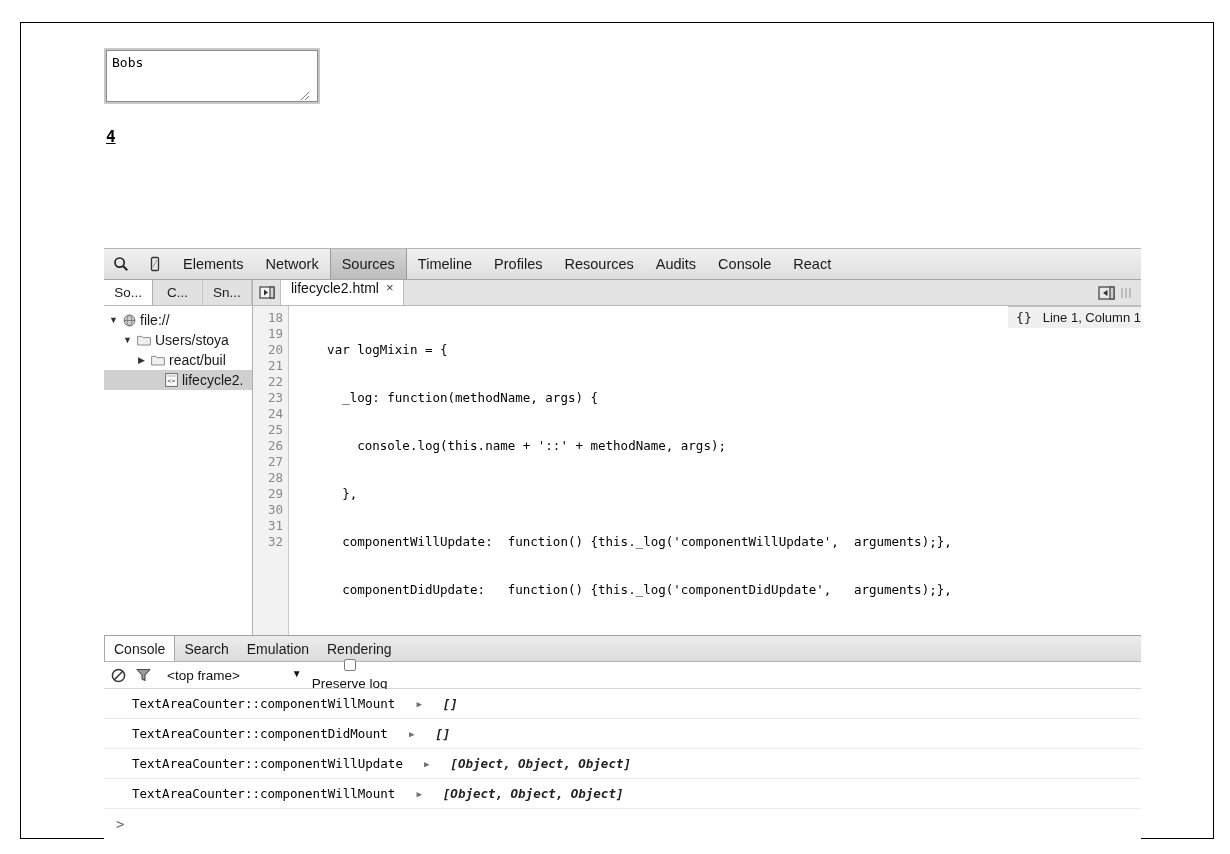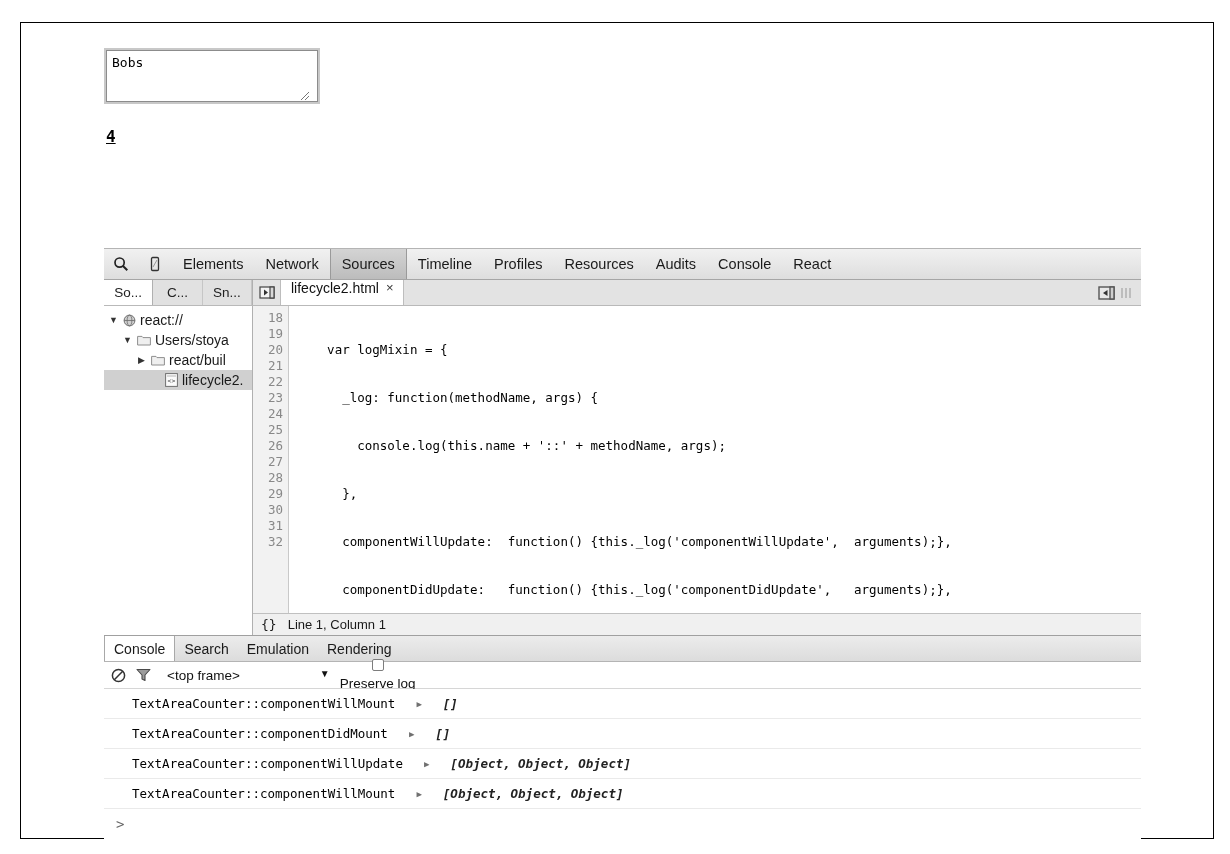--- a/index.html
+++ b/index.html
@@ -163,21 +163,21 @@
     white-space: nowrap;
     color: #1a1a1a;
   }
   .tree-row.selected { background: #d0d0d0; }
   .tri { width: 11px; font-size: 9px; color: #333; text-align: center; }
   .tri.empty { visibility: hidden; }
 
   .editor-wrap {
     flex: 1;
     display: flex;
-    flex-direction: column;
+    flex-direction: row;
     min-width: 0;
     background: #ffffff;
   }
   .editor {
     flex: 1;
     display: flex;
     overflow: hidden;
     font-family: "DejaVu Sans Mono", monospace;
     font-size: 12.5px;
     line-height: 16px;
@@ -239,21 +239,21 @@
     height: 27px;
     display: flex; align-items: center;
     border-bottom: 1px solid #d6d6d6;
     background: #ffffff;
     padding-left: 7px;
     gap: 10px;
     font-size: 13.5px;
   }
   .ctx-select {
     display: flex; align-items: flex-start;
-    gap: 80px;
+    gap: 52px;
     margin-left: 6px;
     color: #111;
   }
   .chk {
     width: 12px; height: 12px;
     border: 1px solid #7d7d7d;
     border-radius: 2px;
     background: #fff;
     display: inline-block;
   }
@@ -368,21 +368,21 @@
       <div class="file-tree">
         <div class="tree-row" style="padding-left:4px">
           <span class="tri">▼</span>
           <span>
             <svg width="13" height="13" viewBox="0 0 13 13">
               <circle cx="6.5" cy="6.5" r="5.4" fill="#cfcfcf" stroke="#6b6b6b" stroke-width="1"></circle>
               <ellipse cx="6.5" cy="6.5" rx="2.4" ry="5.4" fill="none" stroke="#6b6b6b" stroke-width=".8"></ellipse>
               <line x1="1.1" y1="6.5" x2="11.9" y2="6.5" stroke="#6b6b6b" stroke-width=".8"></line>
             </svg>
           </span>
-          <span>react://</span>
+          <span>file://</span>
         </div>
         <div class="tree-row" style="padding-left:18px">
           <span class="tri">▼</span>
           <span>
             <svg width="14" height="12" viewBox="0 0 14 12">
               <path d="M0.6 2.4 L5 2.4 L6 3.6 L13.4 3.6 L13.4 11 L0.6 11 Z" fill="#efefef" stroke="#8e8e8e" stroke-width="1"></path>
             </svg>
           </span>
           <span>Users/stoya</span>
         </div>

